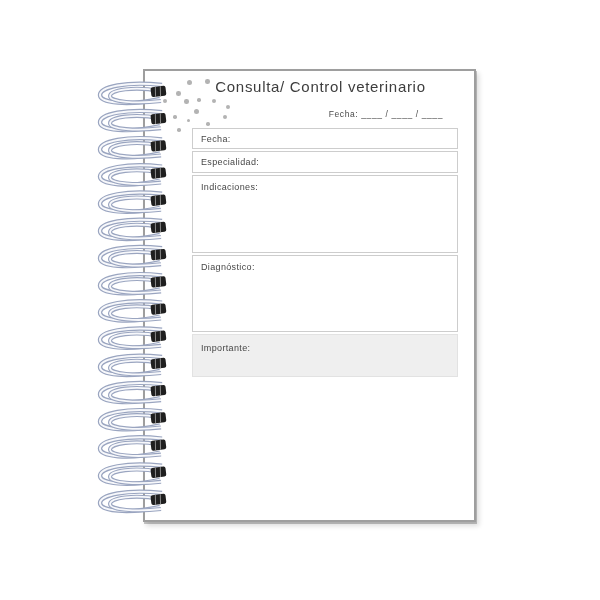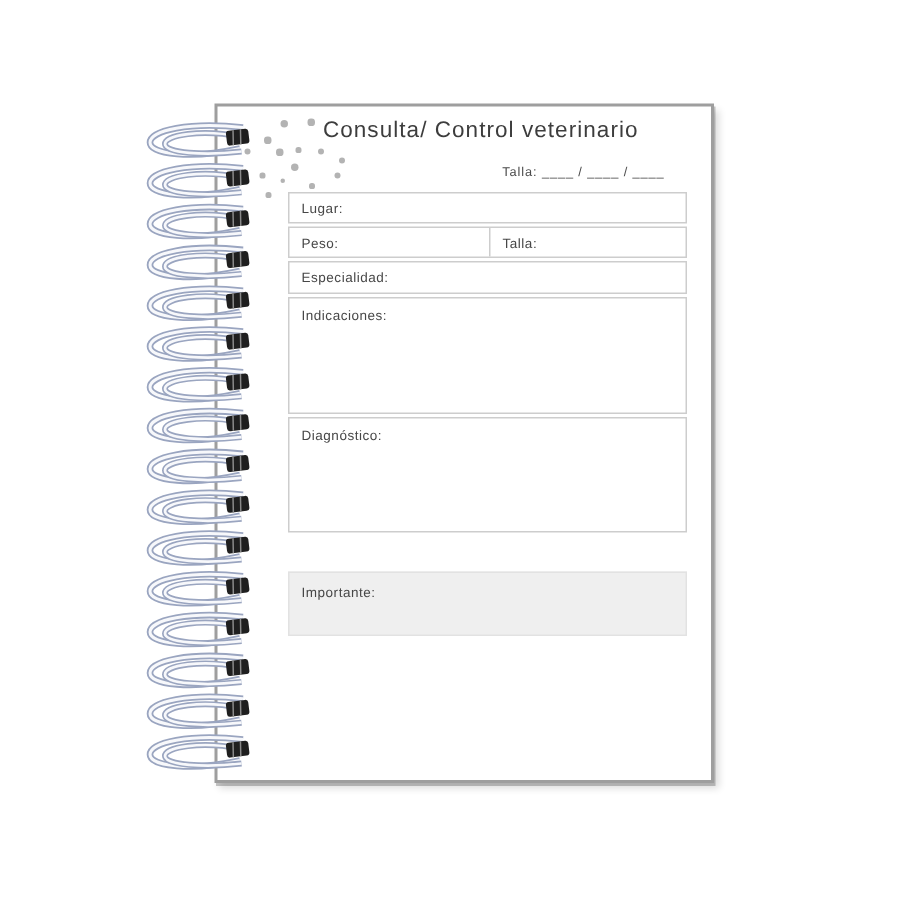--- a/index.html
+++ b/index.html
@@ -36,21 +36,21 @@
     display:block;padding-left:8px;font-size:9px;letter-spacing:.35px;color:#474747;
   }
   .h-sm{height:21px;} .h-sm .label{line-height:20px;}
   .h-sm2{height:22px;} .h-sm2 .label{line-height:21px;}
   .tall .label{padding-top:6px;line-height:11px;}
   .h-motivo{height:72px;} .h-ind{height:78px;} .h-diag{height:77px;}
   .split{display:flex;padding:0;}
   .split .cell{flex:none;width:133px;box-sizing:border-box;}
   .split .cell + .cell{border-left:1px solid #cdcdcd;width:131px;}
   .importante{
-    height:43px;margin-top:24px;background:#efefef;border:1px solid #e2e2e2;
+    height:43px;margin-top:0;background:#efefef;border:1px solid #e2e2e2;
   }
   .importante .label{padding-top:8px;}
   
   .spiral{position:absolute;left:88px;top:75px;z-index:3;}
 </style>
 </head>
 <body>
 
 <div class="canvas">
 
@@ -65,36 +65,28 @@
     <span class="dot" style="left:67px;top:28px;width:4px;height:4px"></span>
     <span class="dot" style="left:81px;top:34px;width:4px;height:4px"></span>
     <span class="dot" style="left:49px;top:38px;width:5px;height:5px"></span>
     <span class="dot" style="left:28px;top:44px;width:3.5px;height:3.5px"></span>
     <span class="dot" style="left:78px;top:44px;width:4px;height:4px"></span>
     <span class="dot" style="left:42px;top:48px;width:3px;height:3px"></span>
     <span class="dot" style="left:61px;top:51px;width:3.5px;height:3.5px"></span>
     <span class="dot" style="left:32px;top:57px;width:3.5px;height:3.5px"></span>
 
     <h1 class="title">Consulta/ Control veterinario</h1>
-    <div class="fecha">Talla: ____ / ____ / ____</div>
+    <div class="fecha">Fecha: ____ / ____ / ____</div>
 
     <div class="form">
 
       <div class="row h-sm">
-        <span class="label">Lugar:</span>
+        <span class="label">Fecha:</span>
       </div>
 
-      <div class="row h-sm split">
-        <div class="cell">
-          <span class="label">Peso:</span>
-        </div>
-        <div class="cell">
-          <span class="label">Talla:</span>
-        </div>
-      </div>
 
 
       <div class="row h-sm2">
         <span class="label">Especialidad:</span>
       </div>
 
 
       <div class="row tall h-ind">
         <span class="label">Indicaciones:</span>
       </div>

